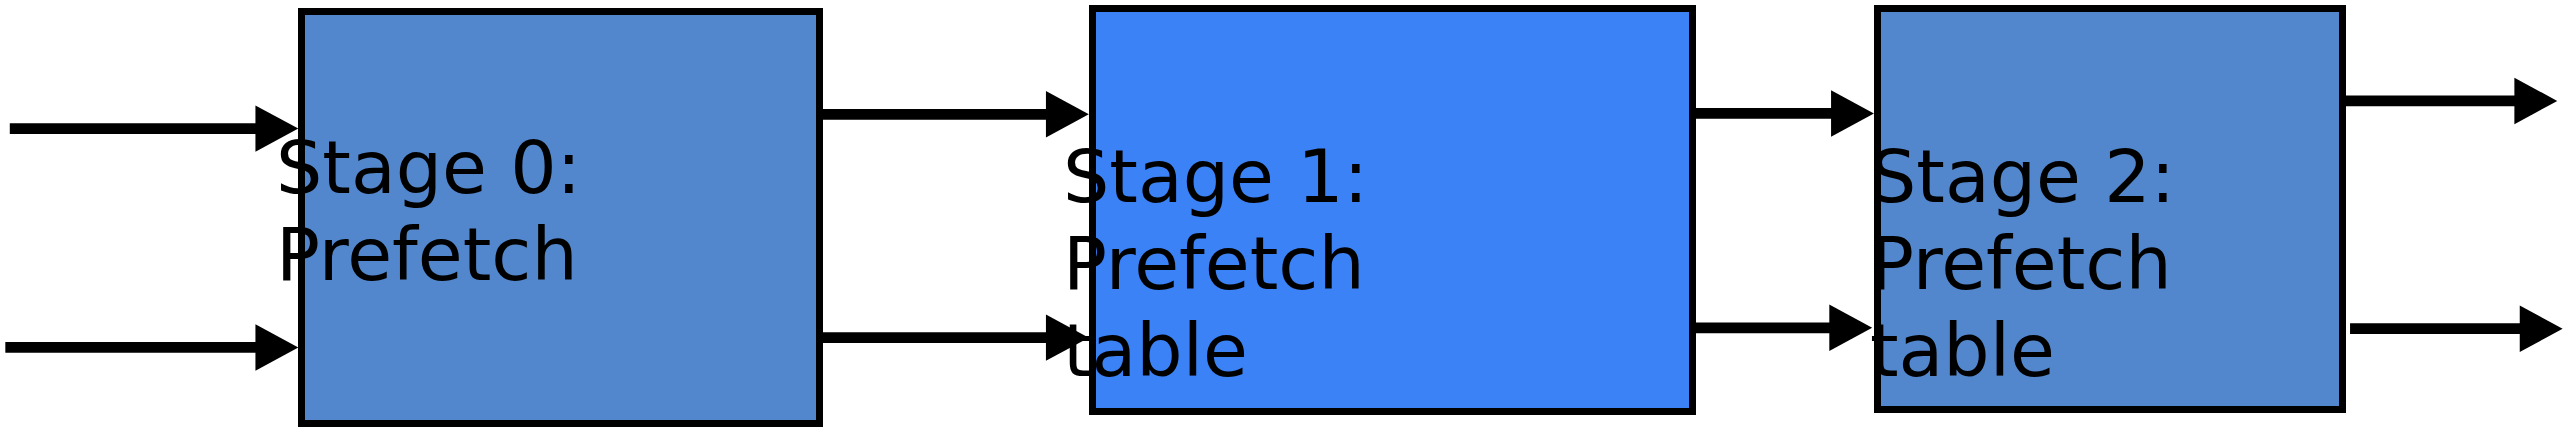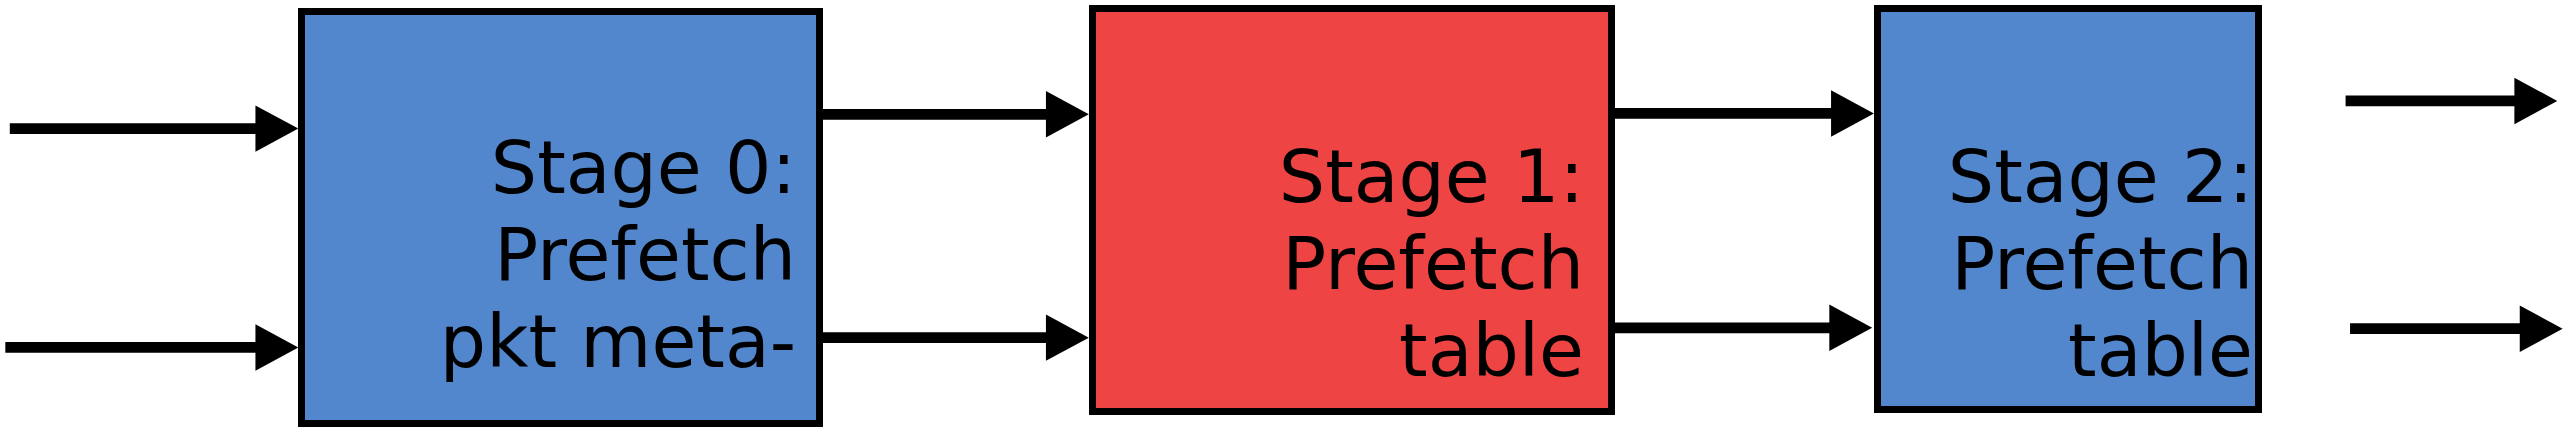--- a/index.html
+++ b/index.html
@@ -16,23 +16,23 @@
     font-family: "DejaVu Sans", "Liberation Sans", sans-serif;
   }
   .stage-box {
     position: absolute;
     box-sizing: border-box;
     border: 7.2px solid #000000;
     background: #5287cd;
   }
   .box-text {
     position: absolute;
-    left: 16px;
+    left: 7px;
     width: 100%;
-    text-align: right;
+    text-align: left;
     color: #000000;
     font-size: 73px;
     line-height: 87px;
     white-space: nowrap;
   }
   .box-text .line { display: block; }
   .box-text .italic { }
   #arrow-layer {
     position: absolute;
     top: 0;
@@ -80,33 +80,32 @@
     <g>
       <line class="arrow-line" x1="2630" y1="368" x2="2824" y2="368" style="stroke: rgb(0, 0, 0);"></line>
       <polygon class="arrow-head" points="2868,368 2820,342 2820,394" style="fill: rgb(0, 0, 0);"></polygon>
     </g>
   </svg>
 
   <div class="stage-box" style="left: 298px; top: 8px; width: 525px; height: 419px; background: rgb(82, 135, 205); border-color: rgb(0, 0, 0);">
     <div class="box-text" style="top:109px; transform:translateX(-36px);">
       <span class="line">Stage 0:</span>
       <span class="line italic">Prefetch</span>
-      <span class="line italic">pkt meta-</span>
     </div>
   </div>
 
-  <div class="stage-box" style="left: 1089px; top: 4.5px; width: 526px; height: 410px; background: #ef4444; border-color: rgb(0, 0, 0);">
+  <div class="stage-box" style="left: 1089px; top: 4.5px; width: 607px; height: 410px; background: #3b82f6; border-color: rgb(0, 0, 0);">
     <div class="box-text" style="top:121px; transform:translateX(-40px);">
       <span class="line">Stage 1:</span>
       <span class="line italic">Prefetch</span>
       <span class="line italic">table</span>
     </div>
   </div>
 
-  <div class="stage-box" style="left: 1874px; top: 4.5px; width: 388px; height: 408px; background: rgb(82, 135, 205); border-color: rgb(0, 0, 0);">
+  <div class="stage-box" style="left: 1874px; top: 4.5px; width: 472px; height: 408px; background: rgb(82, 135, 205); border-color: rgb(0, 0, 0);">
     <div class="box-text" style="top:121px; transform:translateX(-18px);">
       <span class="line">Stage 2:</span>
       <span class="line italic">Prefetch</span>
       <span class="line italic">table</span>
     </div>
   </div>
 
 </div>
 
 

